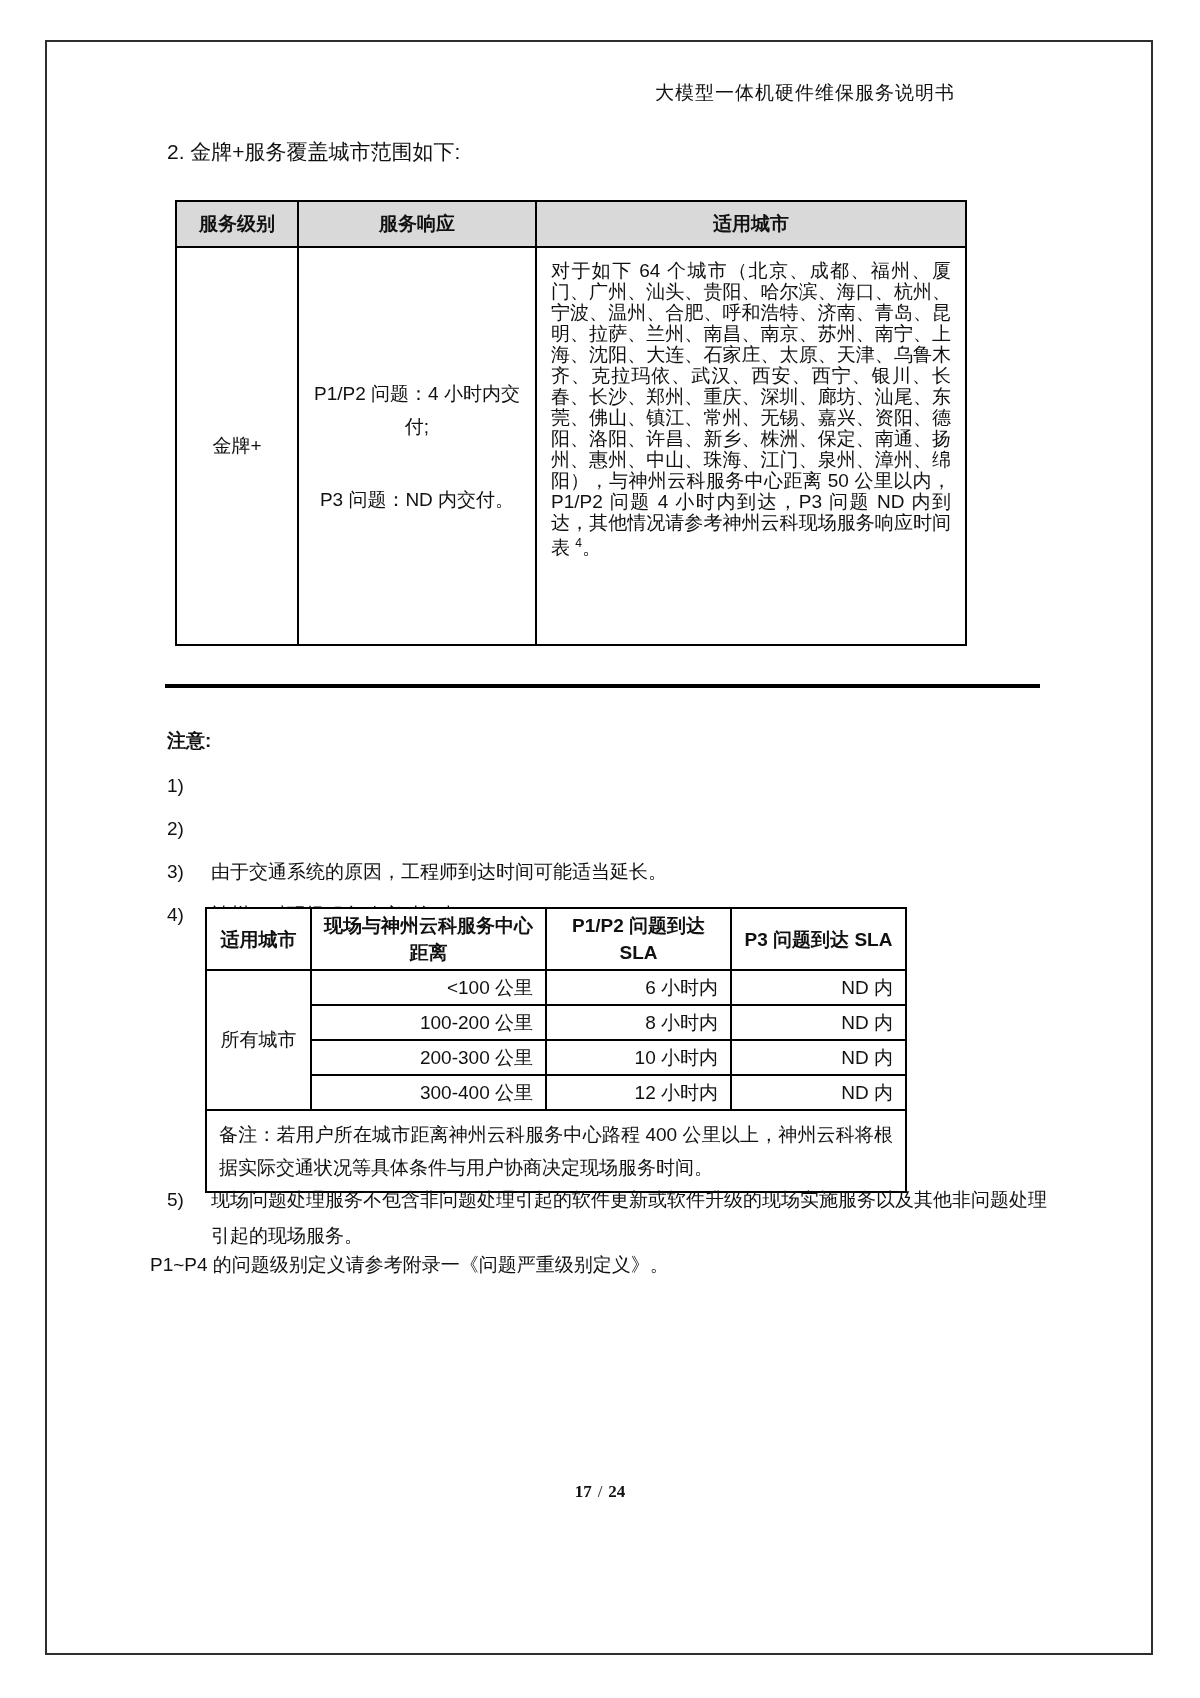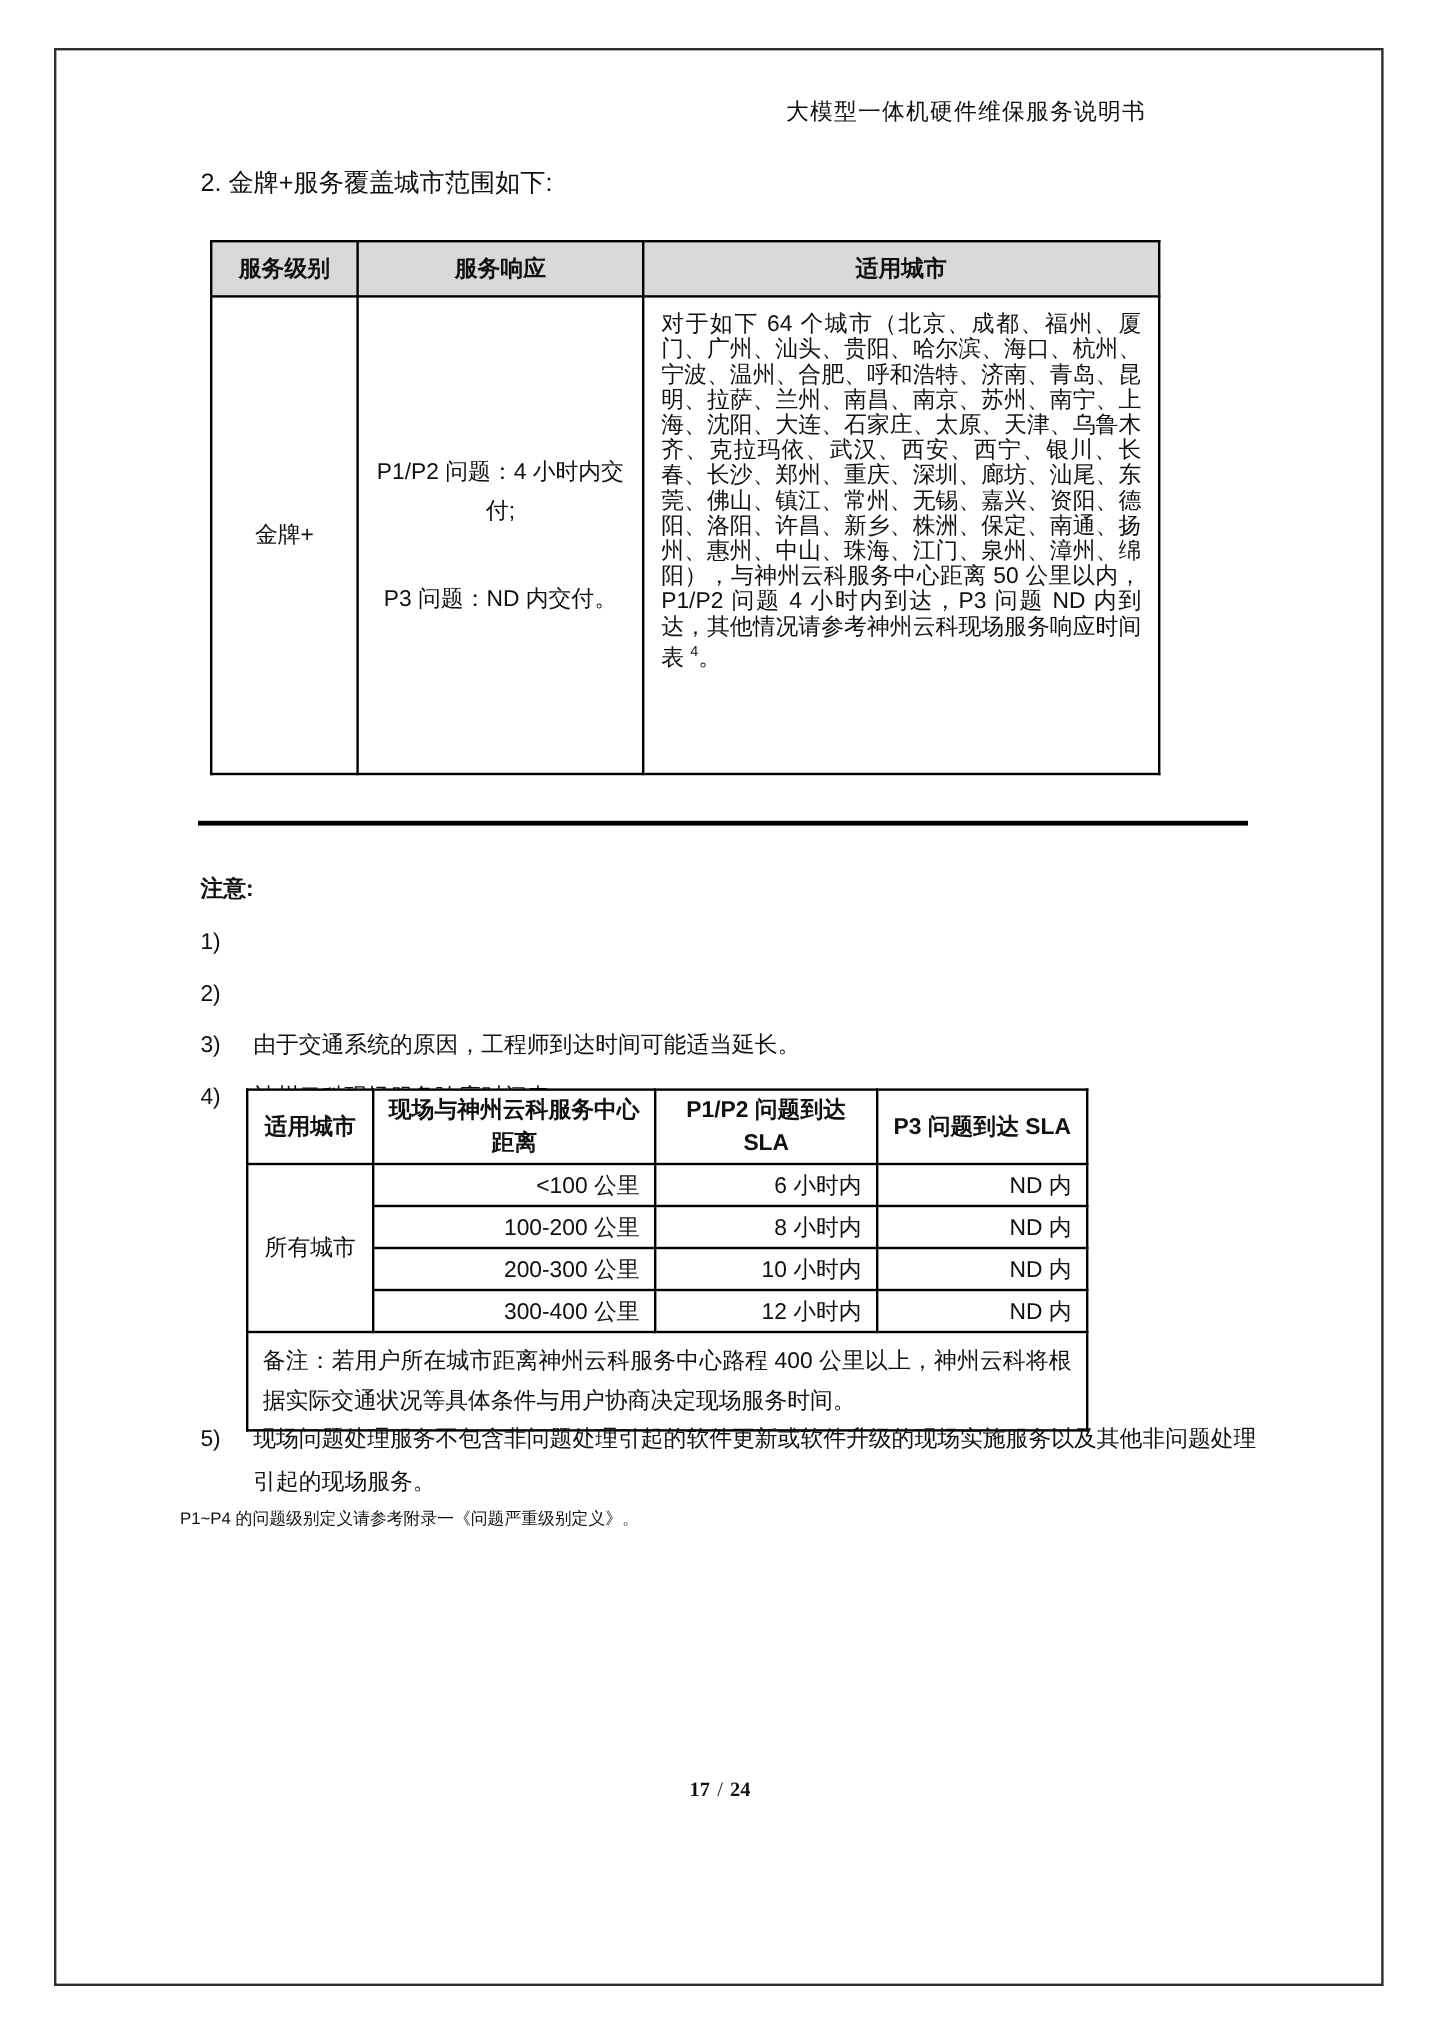--- a/index.html
+++ b/index.html
@@ -73,21 +73,21 @@
     height:auto; line-height:33px; padding:7px 12px; text-align:justify;
   }
   
   .note5 {
     position:absolute; left:167px; top:1182px; width:885px;
     font-size:19px; display:flex; line-height:36px;
   }
   .note5 .num { flex:none; width:44px; }
   .closing {
     position:absolute; left:150px; top:1250px; width:900px;
-    font-size:14px; line-height:30px;
+    font-size:19px; line-height:30px;
   }
   .footer {
     position:absolute; top:1482px; left:0; width:100%; text-align:center;
     font-family:"Liberation Serif","DejaVu Serif",serif; font-size:17px;
   }
   .footer .pg { font-weight:bold; }
   .footer .sep { margin:0 6px; }
 </style>
 </head>
 <body>

